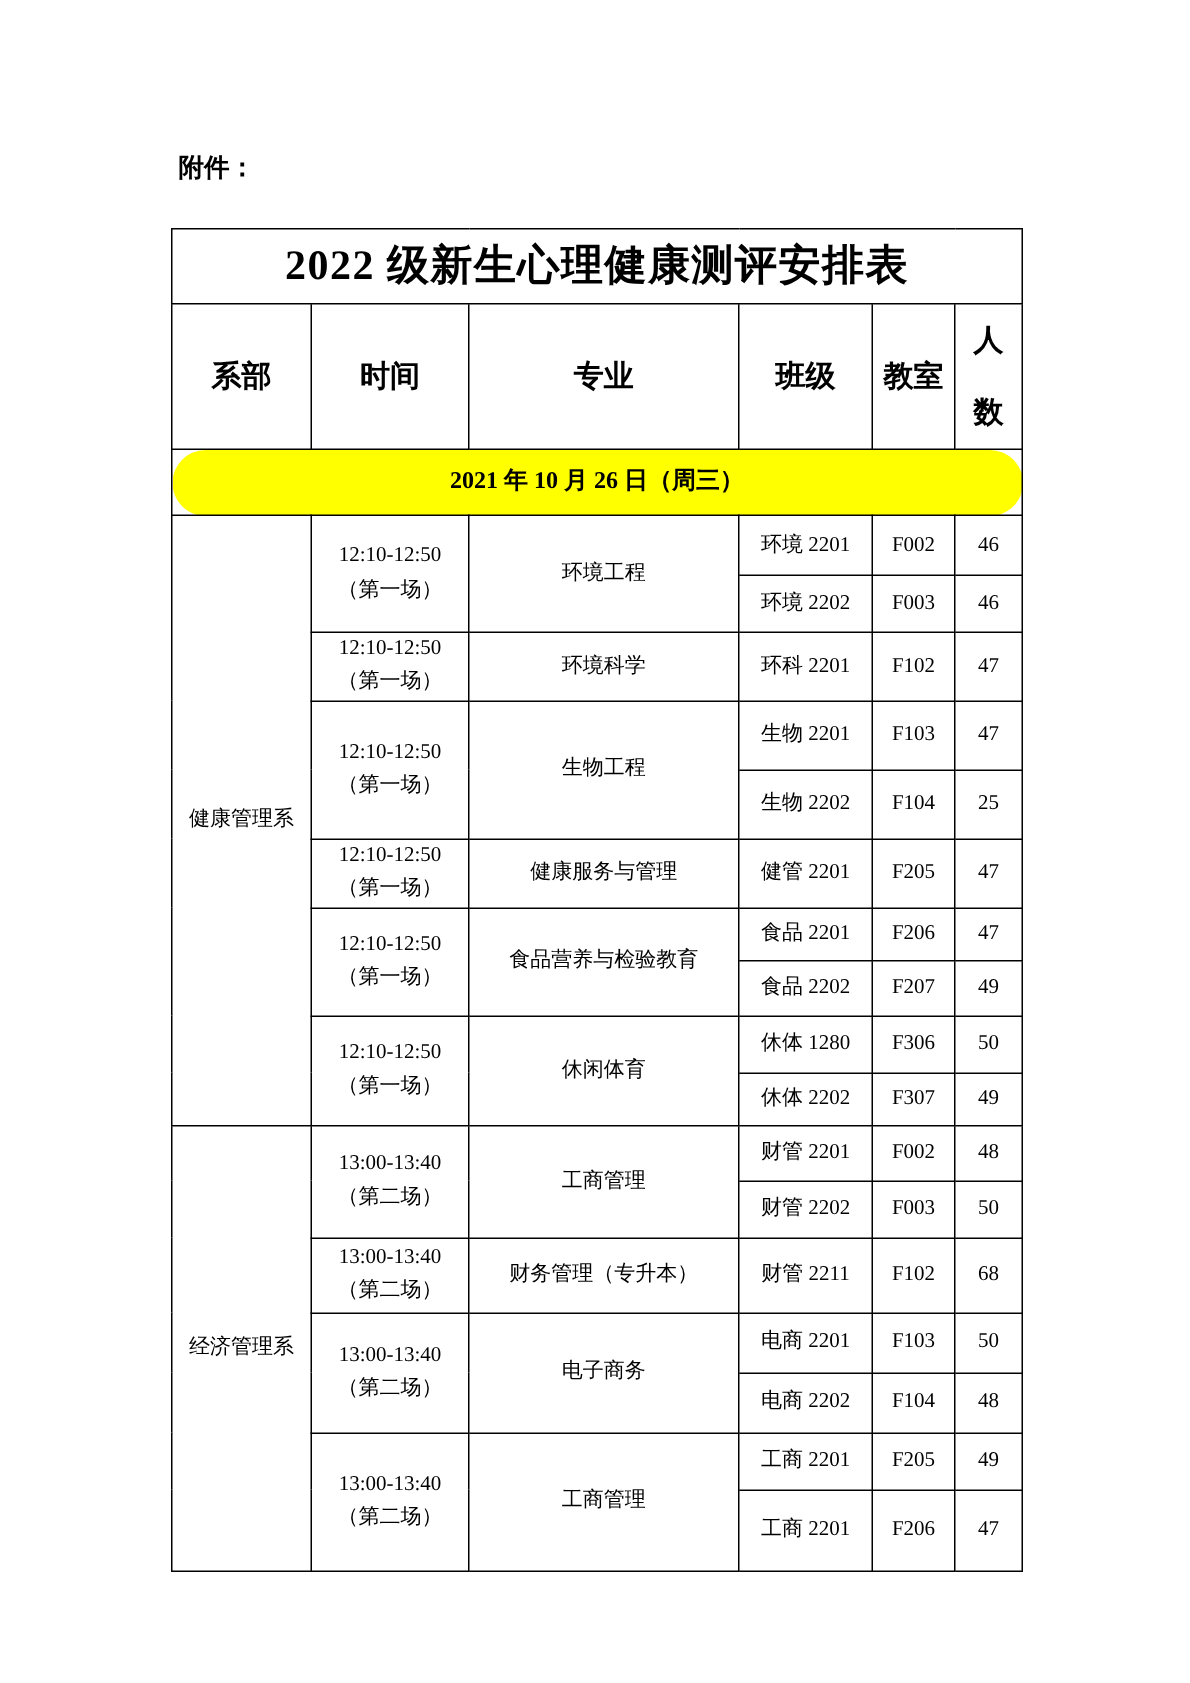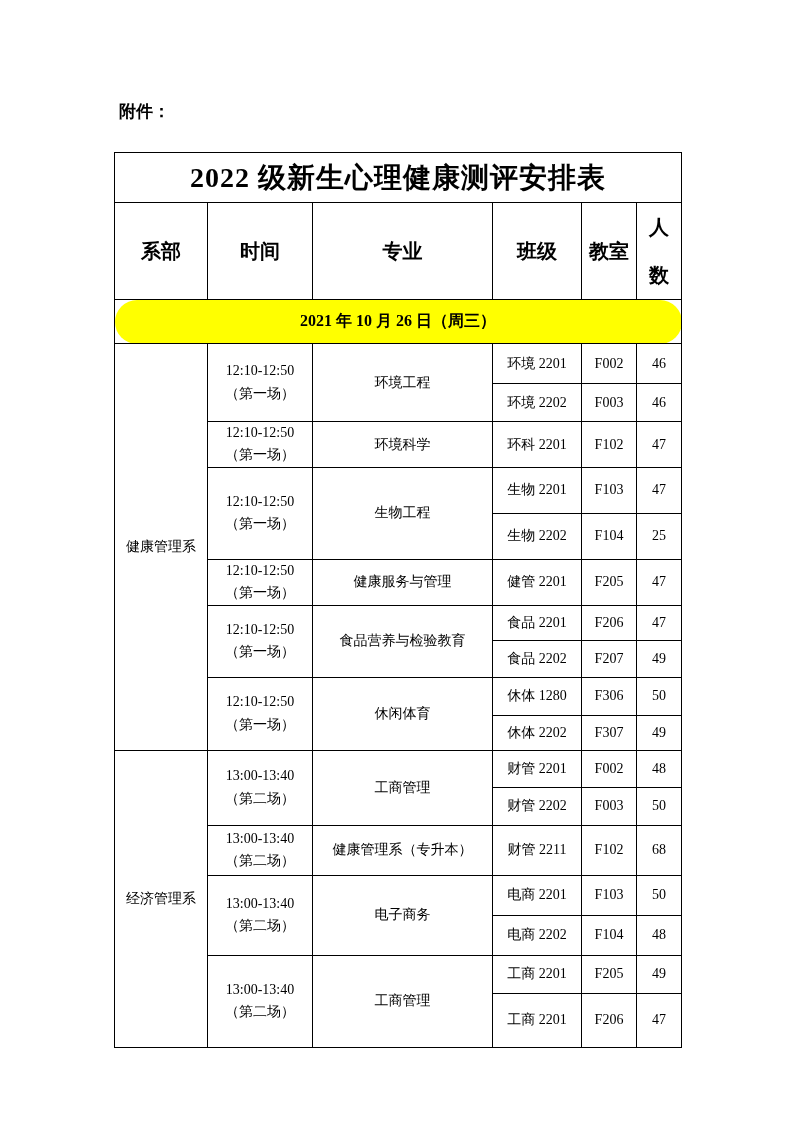--- a/index.html
+++ b/index.html
@@ -202,21 +202,21 @@
       <td>财管 2202</td>
       <td class="room-cell">F003</td>
       <td>50</td>
     </tr>
 
     <tr style="height:50px">
       <td class="time-cell">
         <div class="line">13:00-13:40</div>
         <div class="line">（第二场）</div>
       </td>
-      <td>健康管理系（专升本）</td>
+      <td>财务管理（专升本）</td>
       <td>财管 2211</td>
       <td class="room-cell">F102</td>
       <td>68</td>
     </tr>
 
     <tr style="height:40px">
       <td rowspan="2" class="time-cell">
         <div class="line">13:00-13:40</div>
         <div class="line">（第二场）</div>
       </td>

